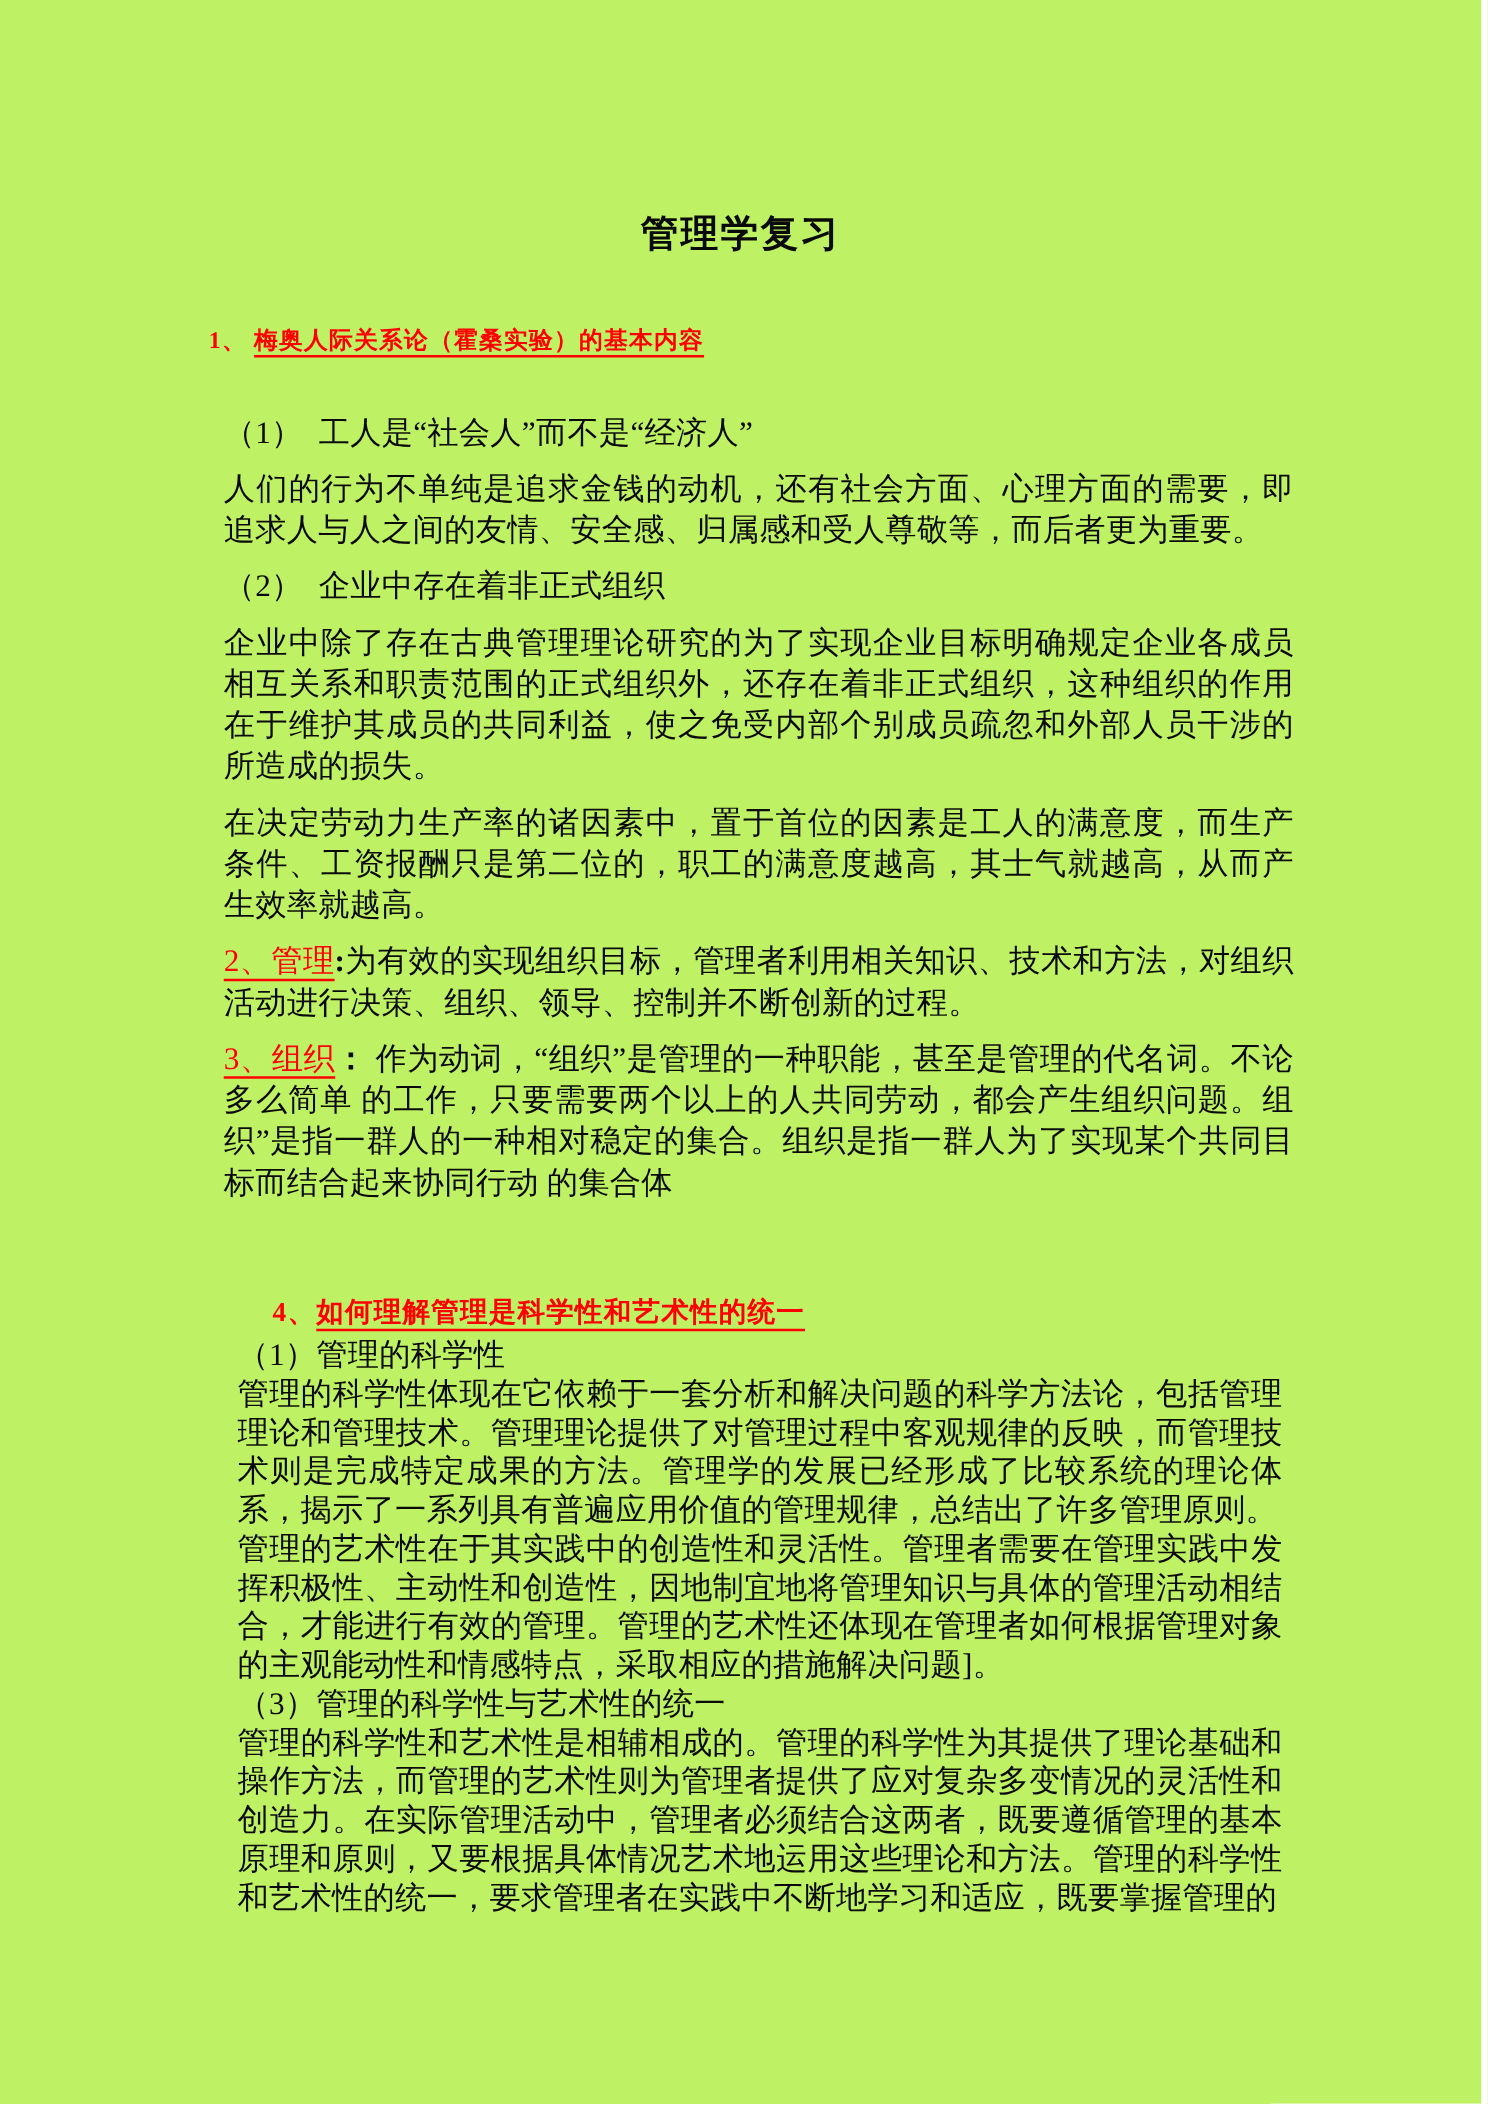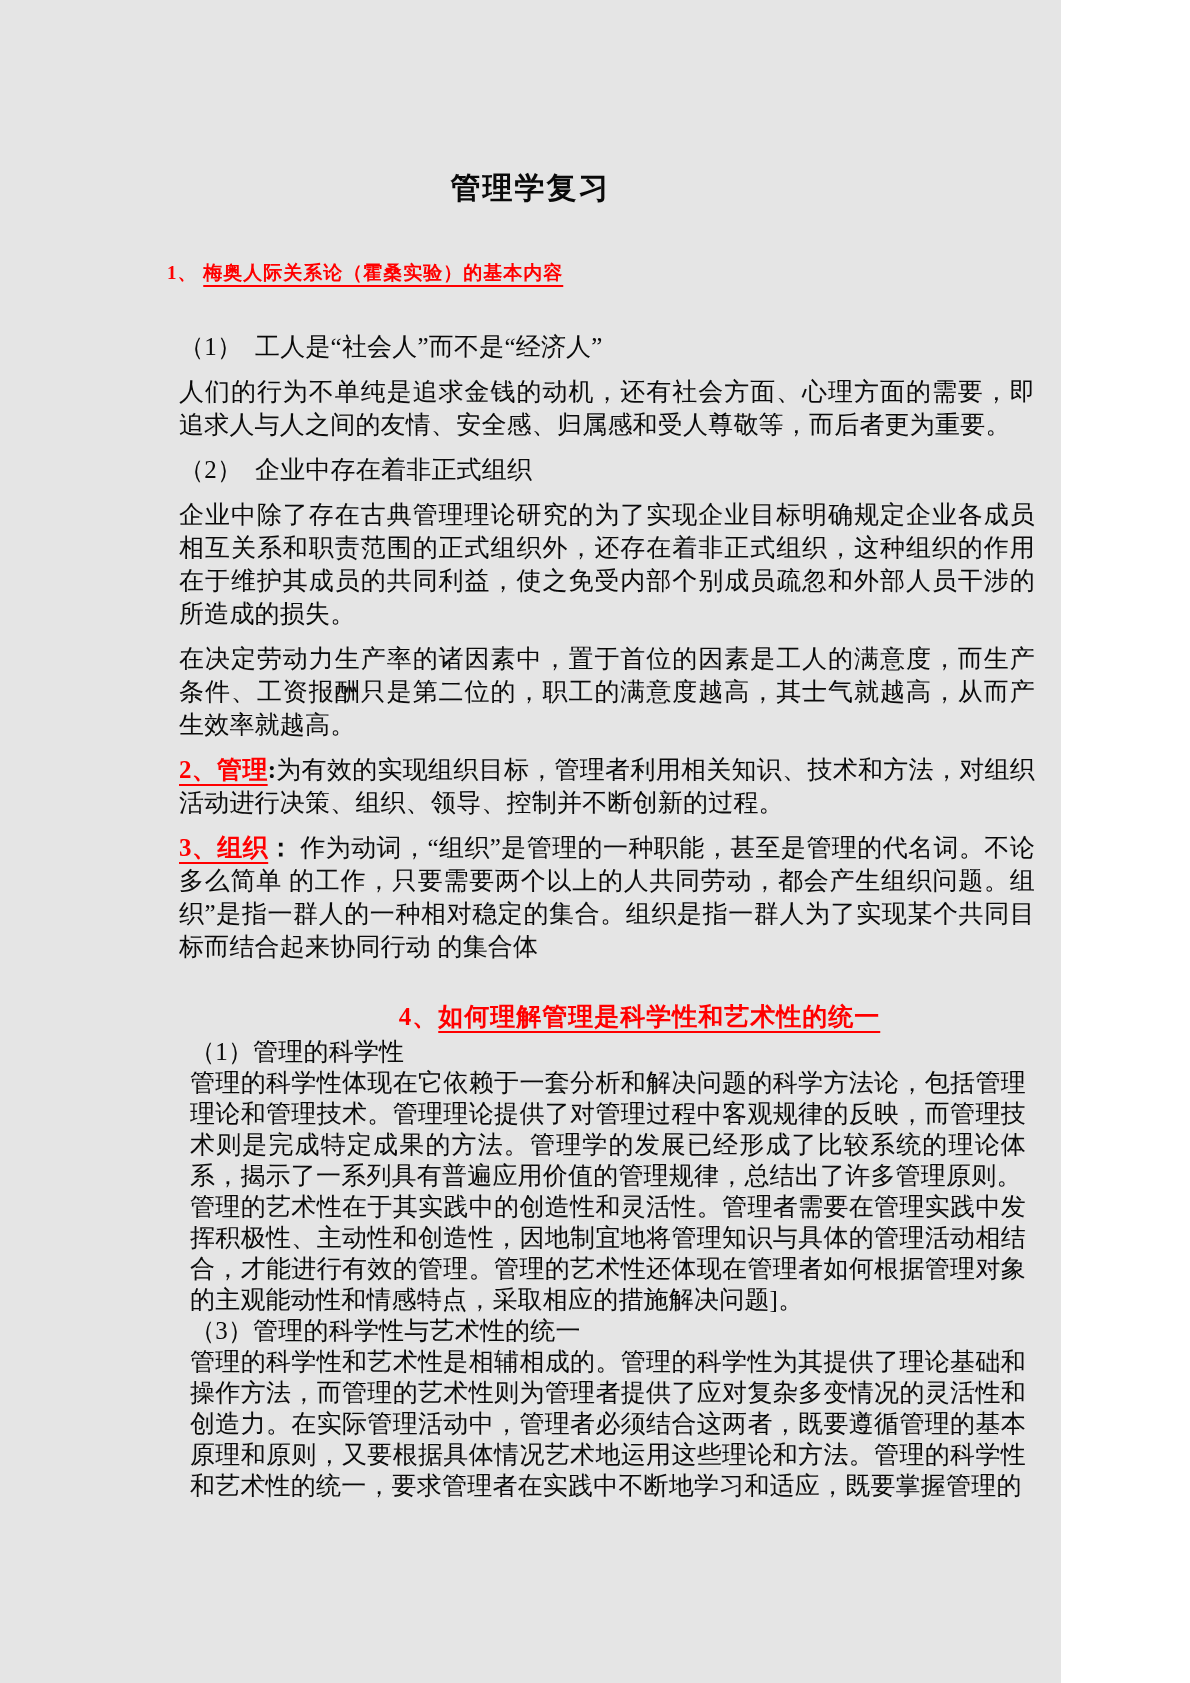--- a/index.html
+++ b/index.html
@@ -2,23 +2,23 @@
 <html><head>
 <meta charset="utf-8">
 <style>
   html, body {
     margin: 0;
     padding: 0;
     background: #ffffff;
   }
   .page {
     position: relative;
-    width: 1061px;
+    width: 1185px;
     height: 1683px;
-    background: #e5e5e5;
+    background: #bef264;
     overflow: hidden;
     font-family: "Liberation Serif", "DejaVu Serif", serif;
     color: #0a0a0a;
     -webkit-font-smoothing: antialiased;
   }
   .doc-title {
     margin: 0;
     padding-top: 170px;
     text-align: center;
     font-size: 30px;
@@ -51,39 +51,38 @@
     line-height: 33px;
     letter-spacing: 0.2px;
     text-align: justify;
   }
   .body-block-1 p {
     margin: 12px;
     white-space: pre-wrap;
   }
   .red-label {
     color: #ff0000;
-    font-weight: 700;
+    font-weight: 400;
     text-decoration: underline;
     text-decoration-thickness: 2px;
     text-underline-offset: 6px;
   }
   .def-colon {
     font-weight: 700;
     color: #0a0a0a;
   }
   .heading-4 {
-    margin: 37px 0 0 190px;
+    margin: 70px 0 0 190px;
     padding-left: 28px;
-    font-size: 25px;
+    font-size: 22px;
     line-height: 34px;
     font-weight: 700;
     color: #ff0000;
     letter-spacing: 1px;
     white-space: pre-wrap;
-    text-align: center;
   }
   .body-block-2 {
     margin: 2px 0 0 190px;
     width: 836px;
     font-size: 25px;
     line-height: 31px;
     letter-spacing: 0.2px;
     text-align: justify;
   }
   .body-block-2 p {

